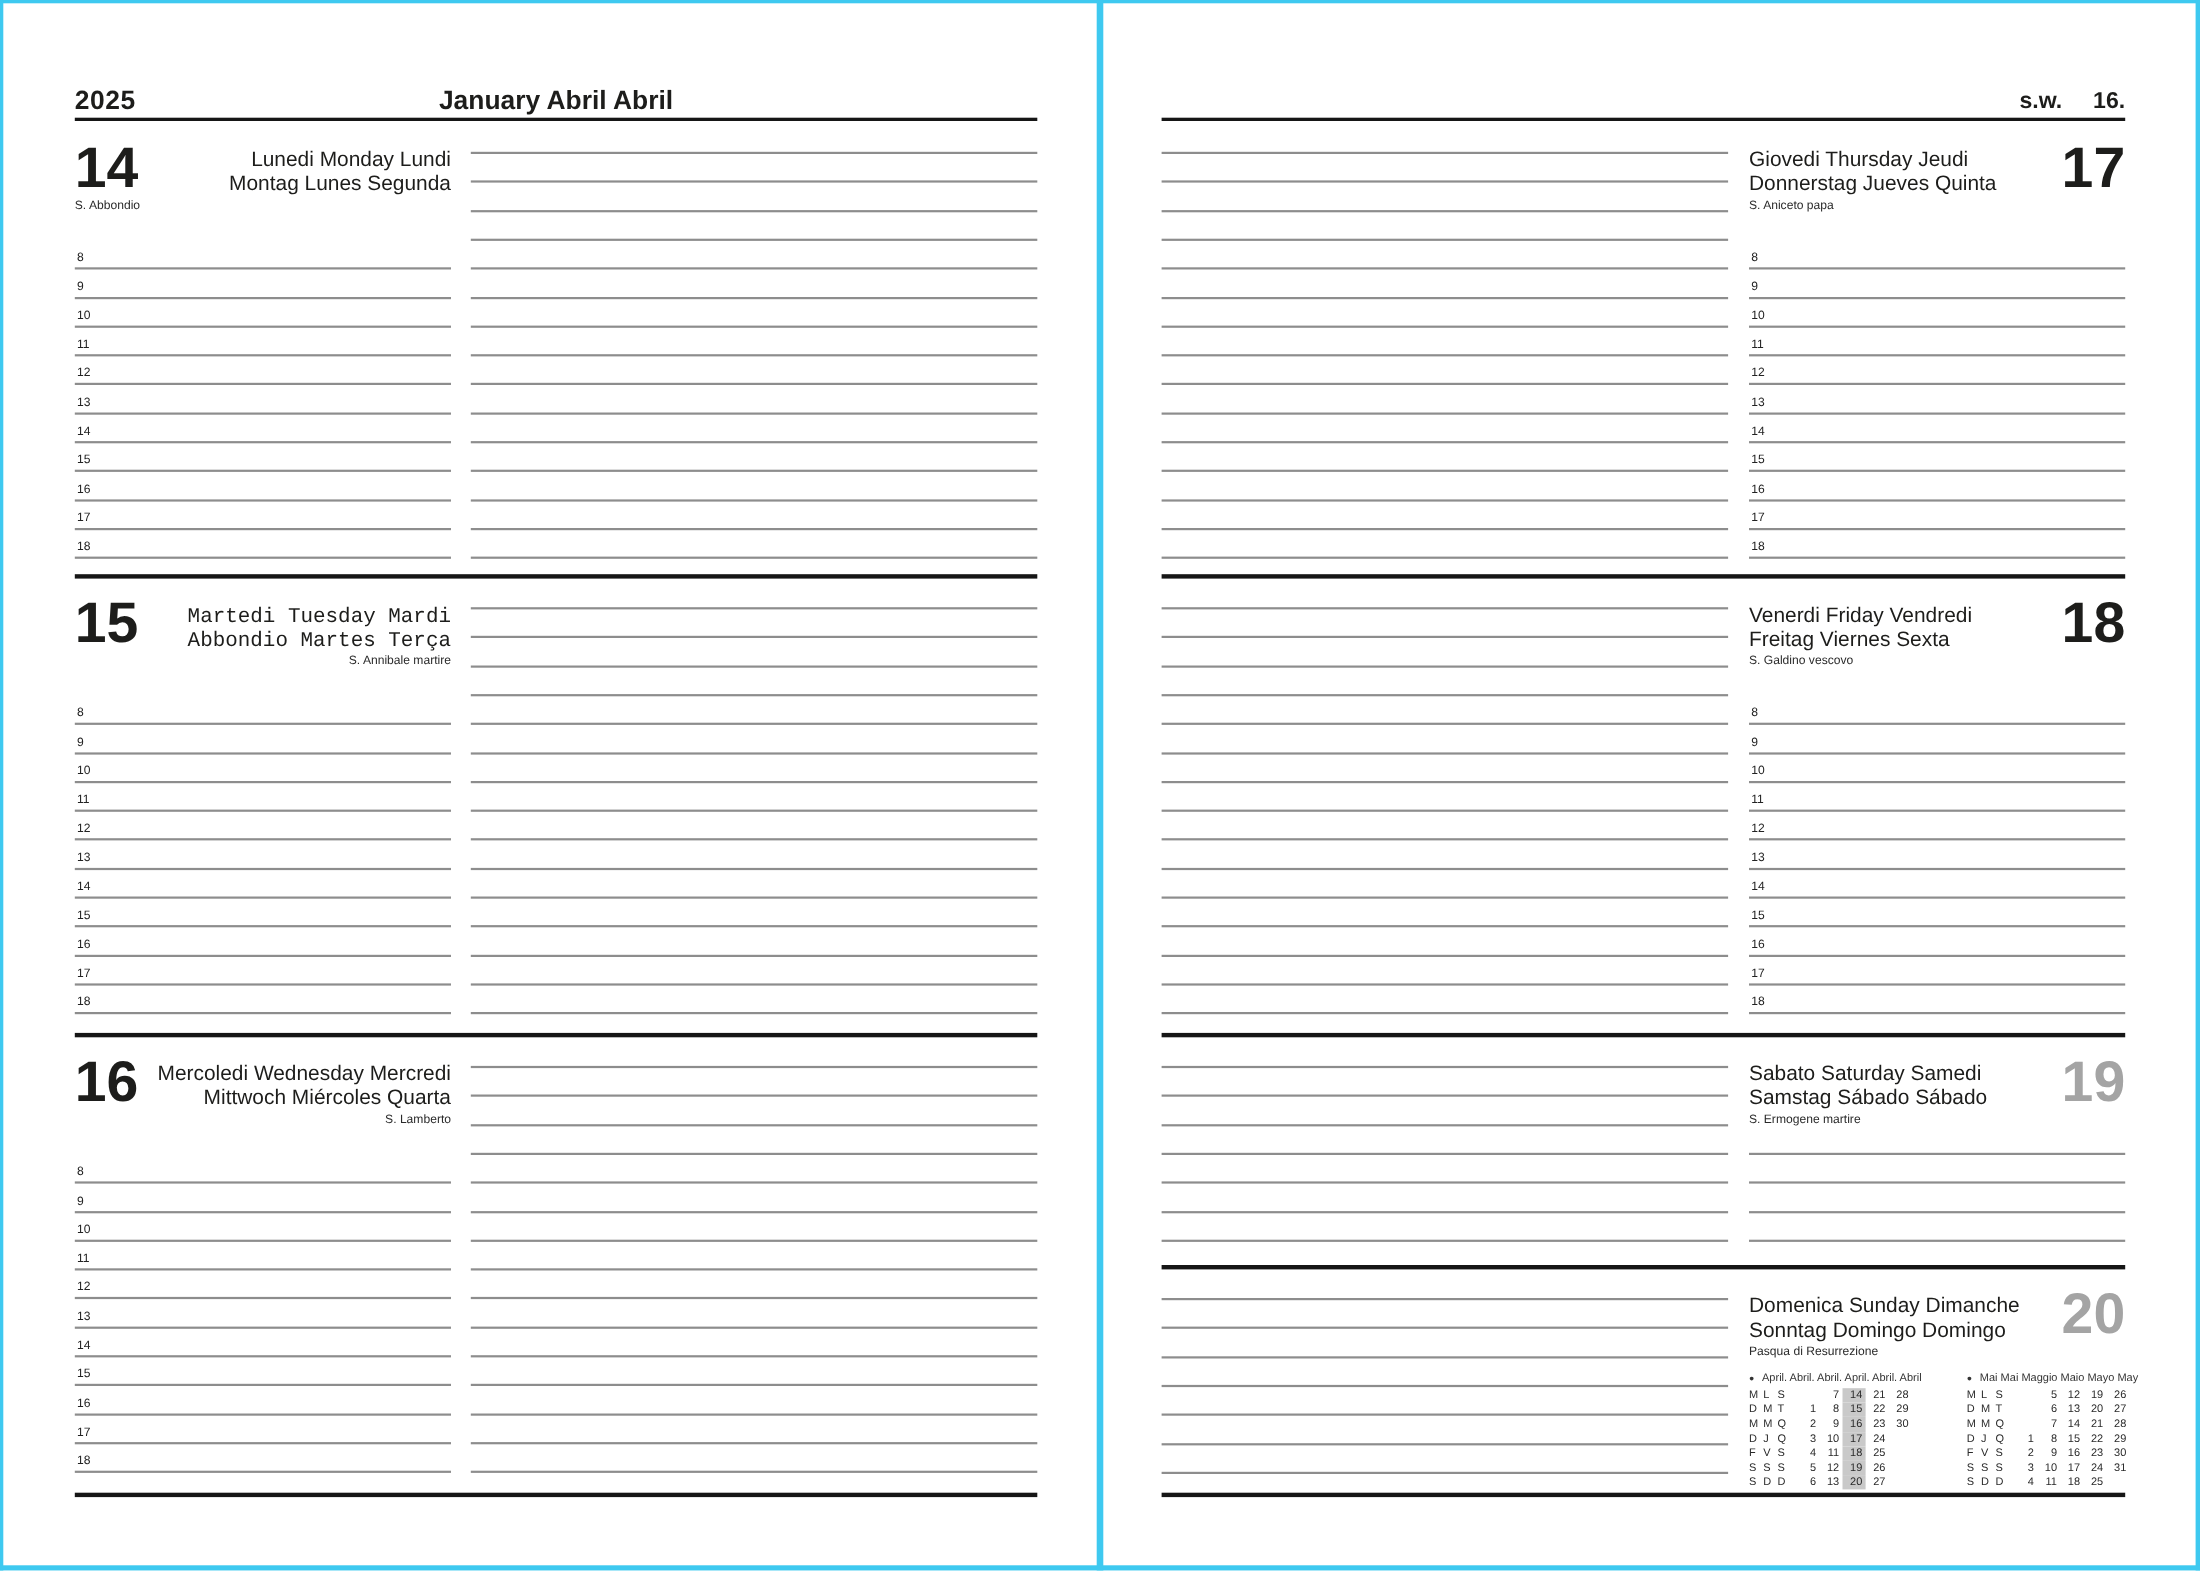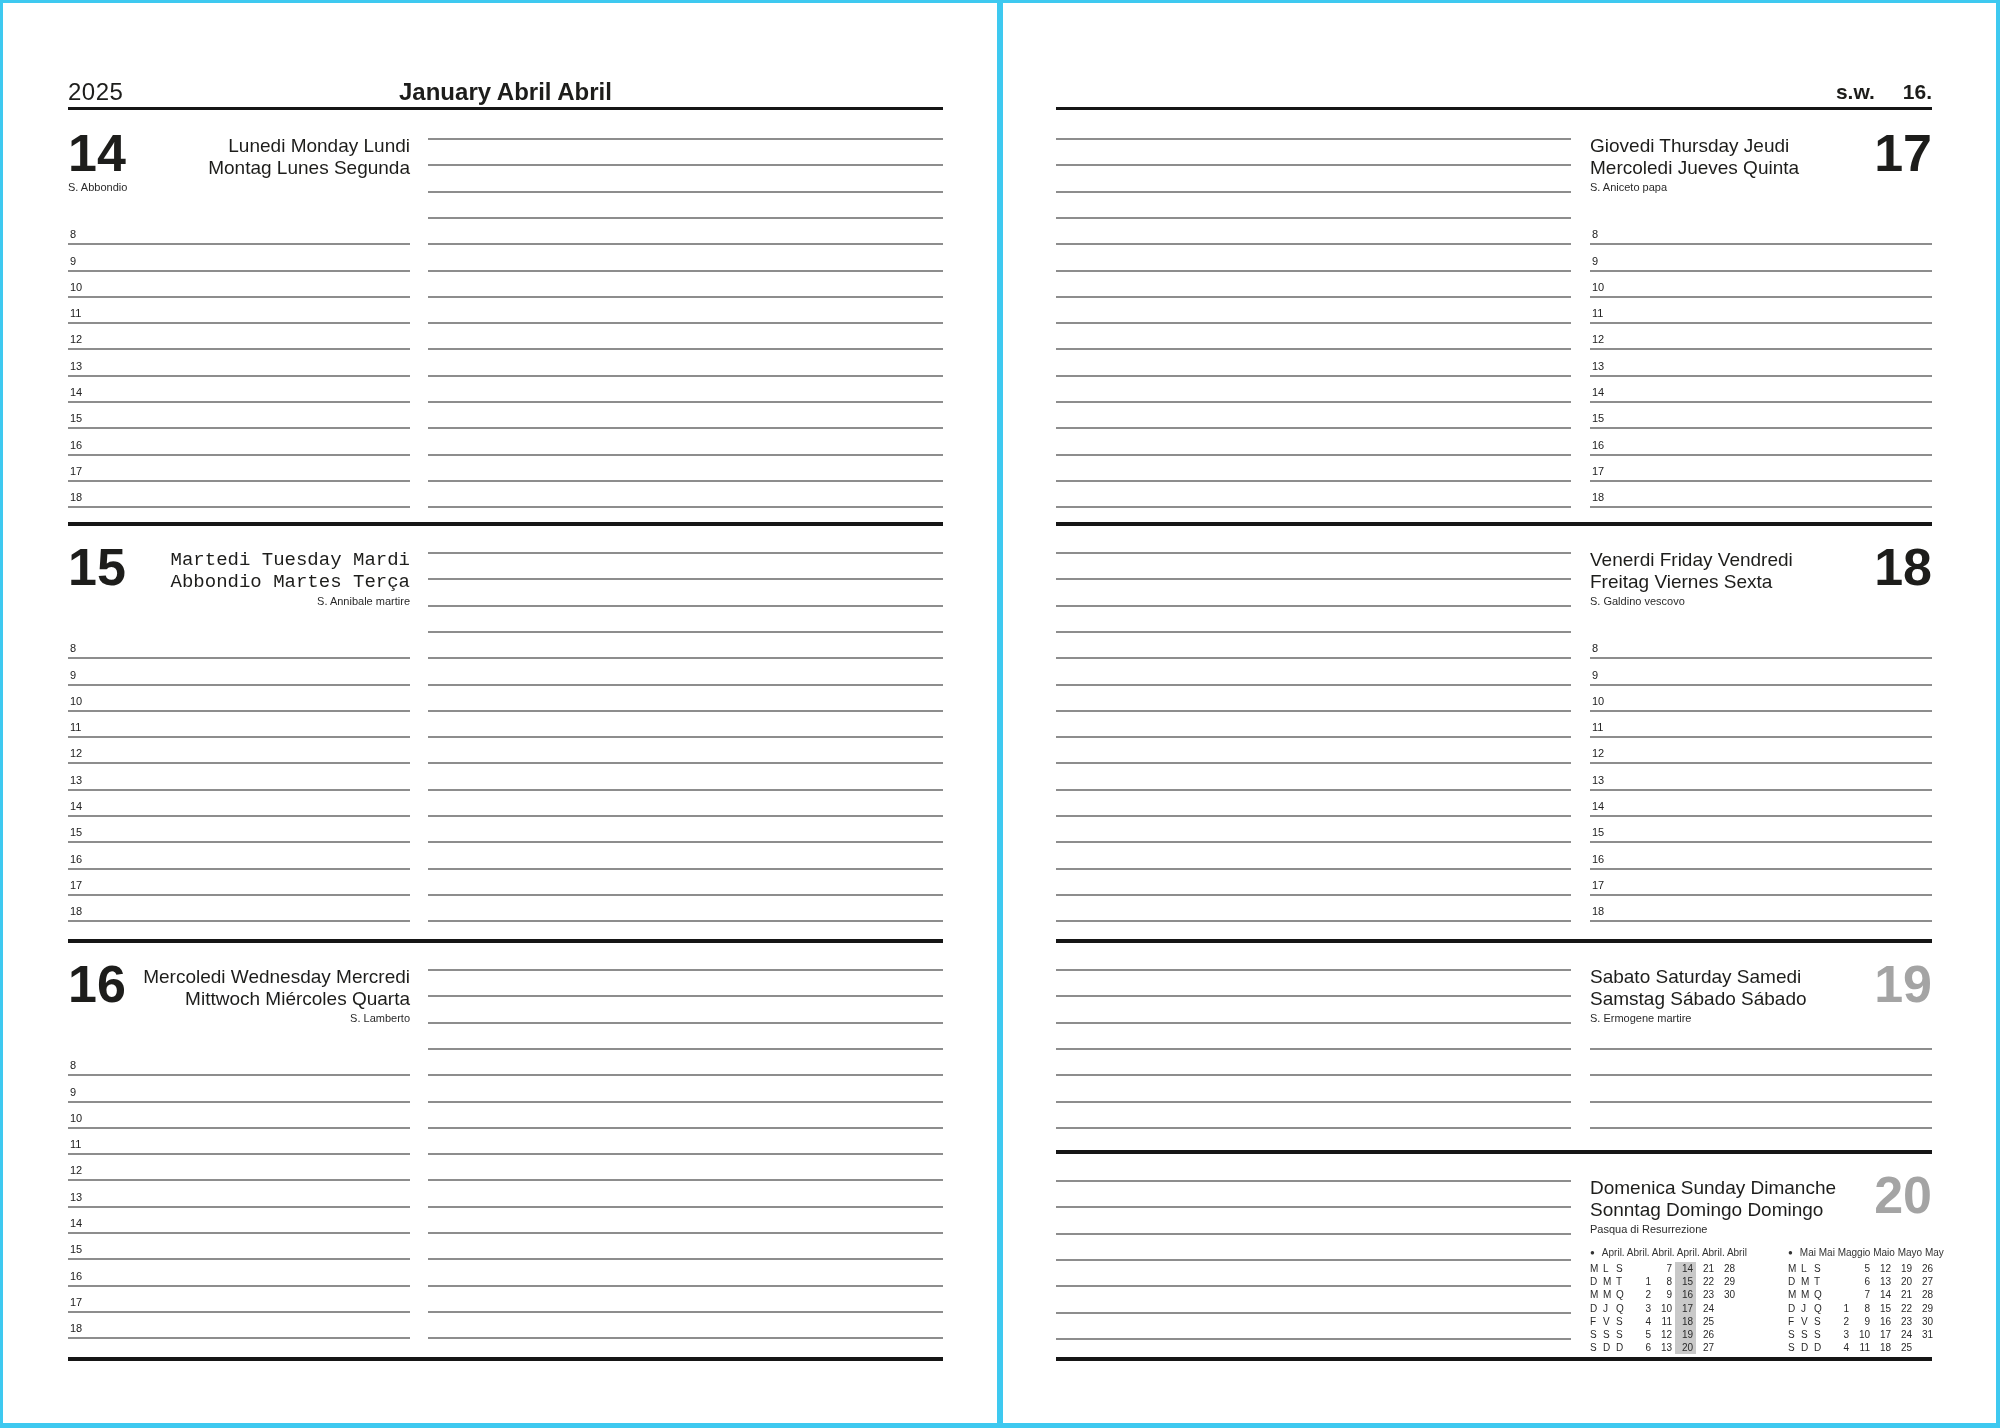--- a/index.html
+++ b/index.html
@@ -4,21 +4,21 @@
 <style>
   html,body{margin:0;padding:0;background:#fff;}
   .spread{
     position:relative;width:2000px;height:1428px;background:#ffffff;
     font-family:"Liberation Sans","DejaVu Sans",sans-serif;color:#1d1d1b;overflow:hidden;
   }
   .cyan{position:absolute;background:#3ec9f0;}
   .rule{position:absolute;height:4px;background:#161616;}
   .hrule{position:absolute;height:3px;background:#161616;}
   .line{position:absolute;height:2px;background:#8d8d8d;}
-  .year{position:absolute;font-size:24px;font-weight:normal;letter-spacing:.5px;}
+  .year{position:absolute;font-size:24px;font-weight:bold;letter-spacing:.5px;}
   .month-title{position:absolute;font-size:24px;font-weight:bold;text-align:center;}
   .sw-wrap{position:absolute;display:flex;gap:28px;font-size:21px;font-weight:bold;}
   .day-number{position:absolute;font-size:52px;line-height:1;font-weight:bold;}
   .day-number.dim{color:#a4a4a4;}
   .day-names{position:absolute;font-size:19px;line-height:22px;}
   .saint{position:absolute;font-size:11px;color:#2a2a2a;}
   .hour-label{position:absolute;font-size:11px;color:#222;}
   .minical{position:absolute;}
   .minical .cal-title{display:flex;align-items:center;gap:7px;font-size:10px;color:#333;height:13px;margin-bottom:3px;white-space:nowrap;}
   .minical .bullet{font-size:8px;line-height:1;}
@@ -193,21 +193,21 @@
       <div class="line" style="left: 1056px; top: 348.4px; width: 515px;"></div>
       <div class="line" style="left: 1056px; top: 374.7px; width: 515px;"></div>
       <div class="line" style="left: 1056px; top: 401px; width: 515px;"></div>
       <div class="line" style="left: 1056px; top: 427.3px; width: 515px;"></div>
       <div class="line" style="left: 1056px; top: 453.6px; width: 515px;"></div>
       <div class="line" style="left: 1056px; top: 479.9px; width: 515px;"></div>
       <div class="line" style="left: 1056px; top: 506.2px; width: 515px;"></div>
       <div class="day-number" style="top: 127px; width: 342px; left: 1590px; text-align: right;">17</div>
       <div class="day-names" style="left: 1590px; top: 135px; width: 342px; text-align: left;">
         <div>Giovedi Thursday Jeudi</div>
-        <div>Mercoledi Jueves Quinta</div>
+        <div>Donnerstag Jueves Quinta</div>
       </div>
       <div class="saint" style="left: 1590px; top: 181px; width: 342px; text-align: left;">S. Aniceto papa</div>
       <div class="line" style="left: 1590px; top: 243.2px; width: 342px;"></div>
       <div class="hour-label" style="left: 1592px; top: 228.2px;">8</div>
       <div class="line" style="left: 1590px; top: 269.5px; width: 342px;"></div>
       <div class="hour-label" style="left: 1592px; top: 254.5px;">9</div>
       <div class="line" style="left: 1590px; top: 295.8px; width: 342px;"></div>
       <div class="hour-label" style="left: 1592px; top: 280.8px;">10</div>
       <div class="line" style="left: 1590px; top: 322.1px; width: 342px;"></div>
       <div class="hour-label" style="left: 1592px; top: 307.1px;">11</div>

